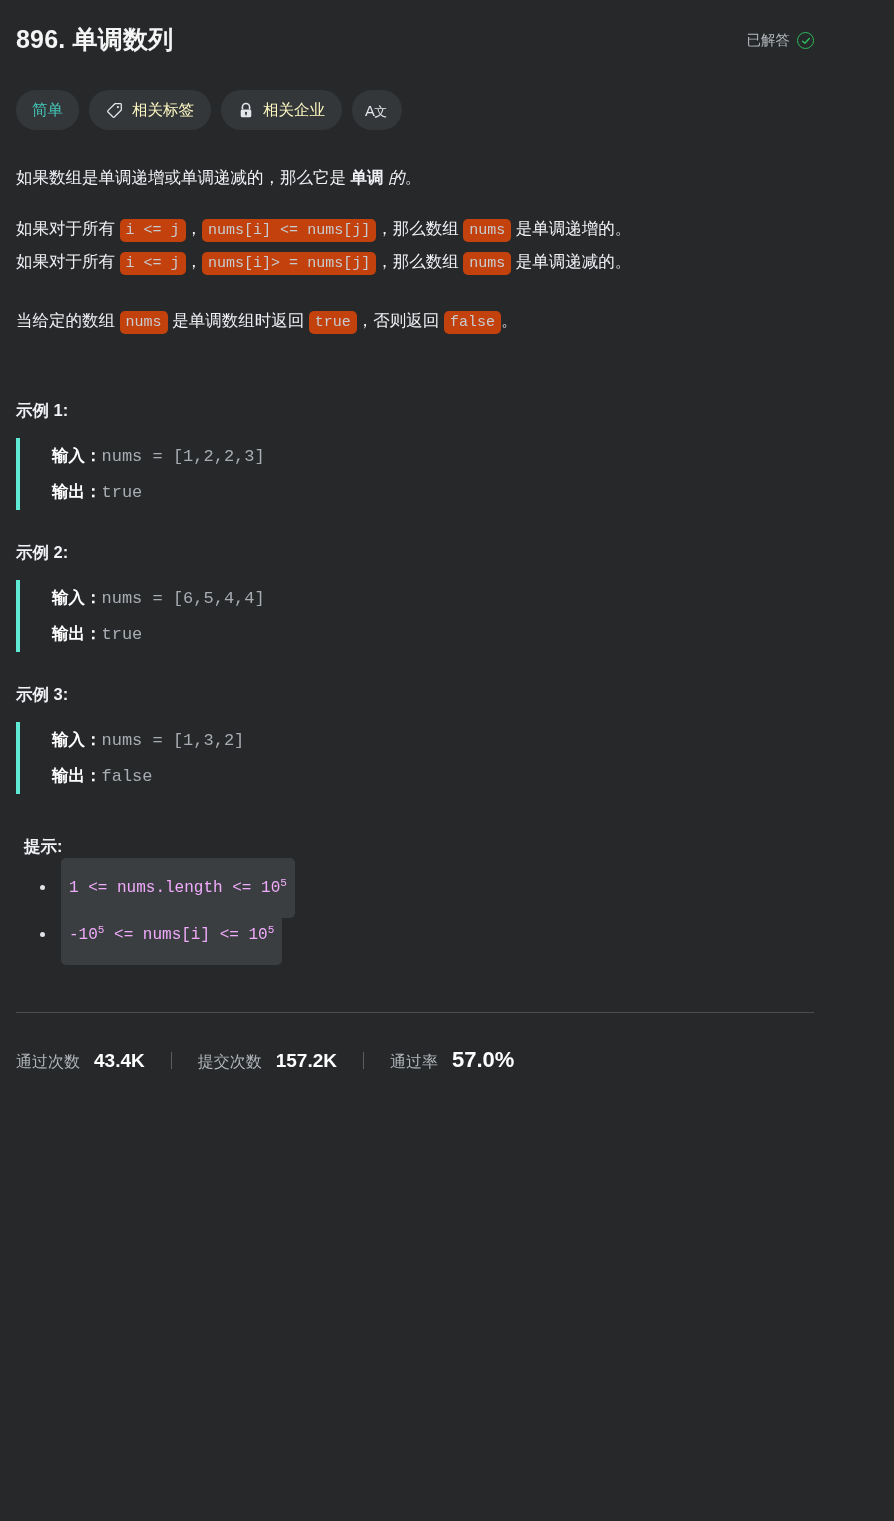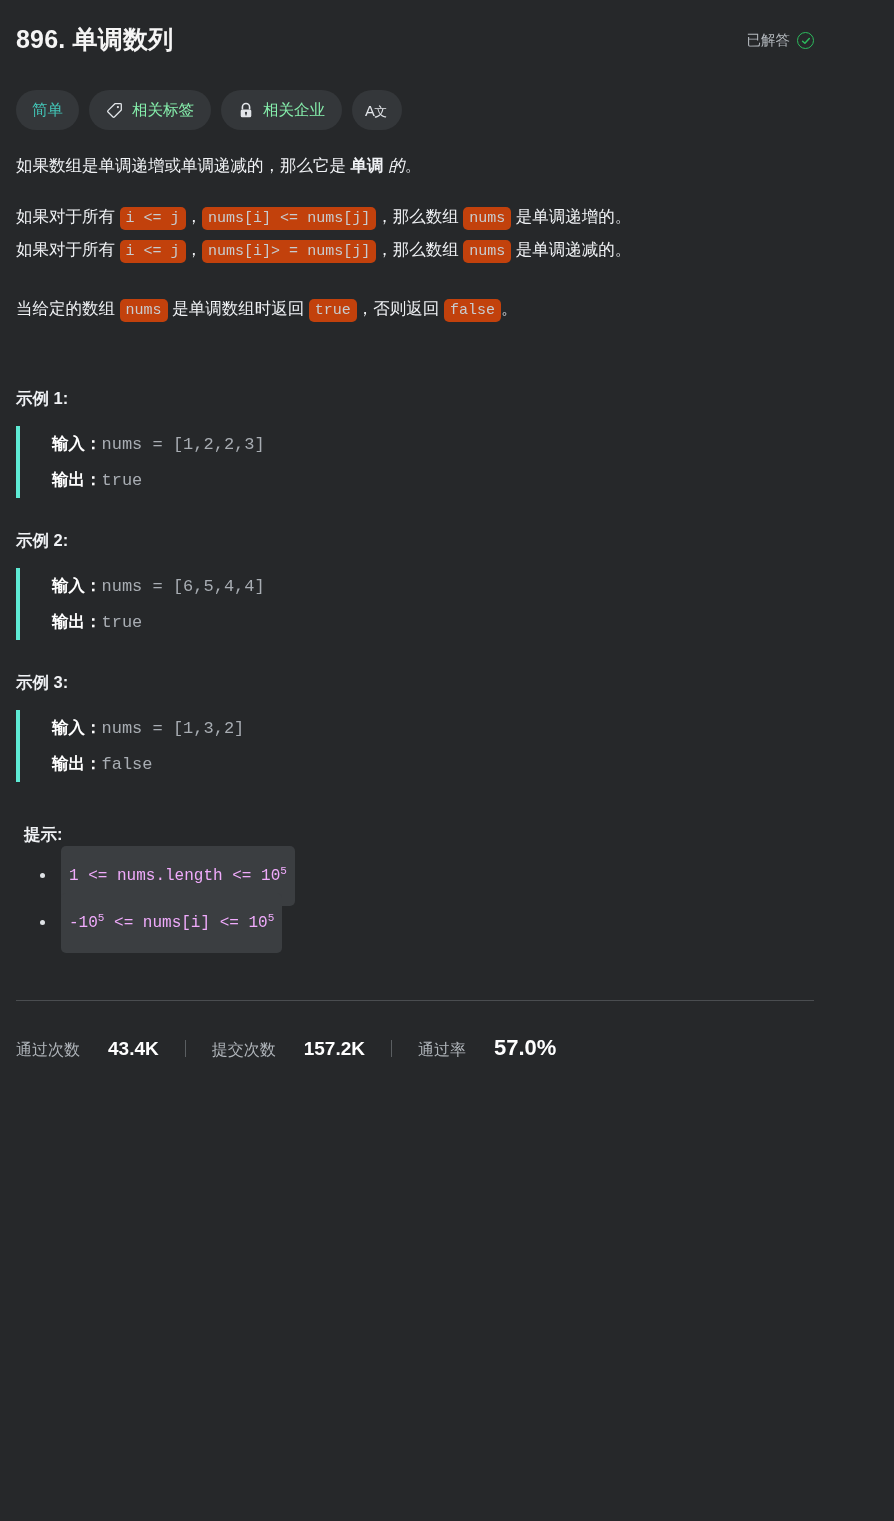--- a/index.html
+++ b/index.html
@@ -65,30 +65,30 @@
   }
   .chip {
     height: 40px;
     display: inline-flex;
     align-items: center;
     gap: 9px;
     padding: 0 17px;
     border-radius: 21px;
     background: #34373a;
     font-size: 15.5px;
-    color: #86efac;
+    color: #fef9c3;
     cursor: pointer;
     white-space: nowrap;
   }
   .chip.difficulty { color: #43c4b6; padding: 0 16px; }
   .chip.icon-only { padding: 0 13px; }
   .chip svg { display: block; flex: none; }
 
   
-  .content { margin-top: 20px; }
+  .content { margin-top: 32px; }
   .para {
     font-size: 16.5px;
     line-height: 31px;
     color: #f0f2f5;
     margin: 0 0 20px 0;
   }
   .para.tight { margin-bottom: 0; }
   .para b { font-weight: bold; }
   .para i { font-style: italic; }
   code.inline {
@@ -198,21 +198,21 @@
     cursor: pointer;
   }
 
   
   .stats {
     display: flex;
     align-items: baseline;
     margin-top: 34px;
     gap: 0;
   }
-  .stat { display: flex; align-items: baseline; gap: 28px; }
+  .stat { display: flex; align-items: baseline; gap: 14px; }
   .stat-label { font-size: 16px; color: #b0b5ba; }
   .stat-value { font-size: 19px; font-weight: bold; color: #ffffff; }
   .stat-value.small { font-size: 22px; }
   .stat-sep {
     width: 1px;
     height: 17px;
     background: #5a5e61;
     margin: 0 26px;
     align-self: center;
   }

